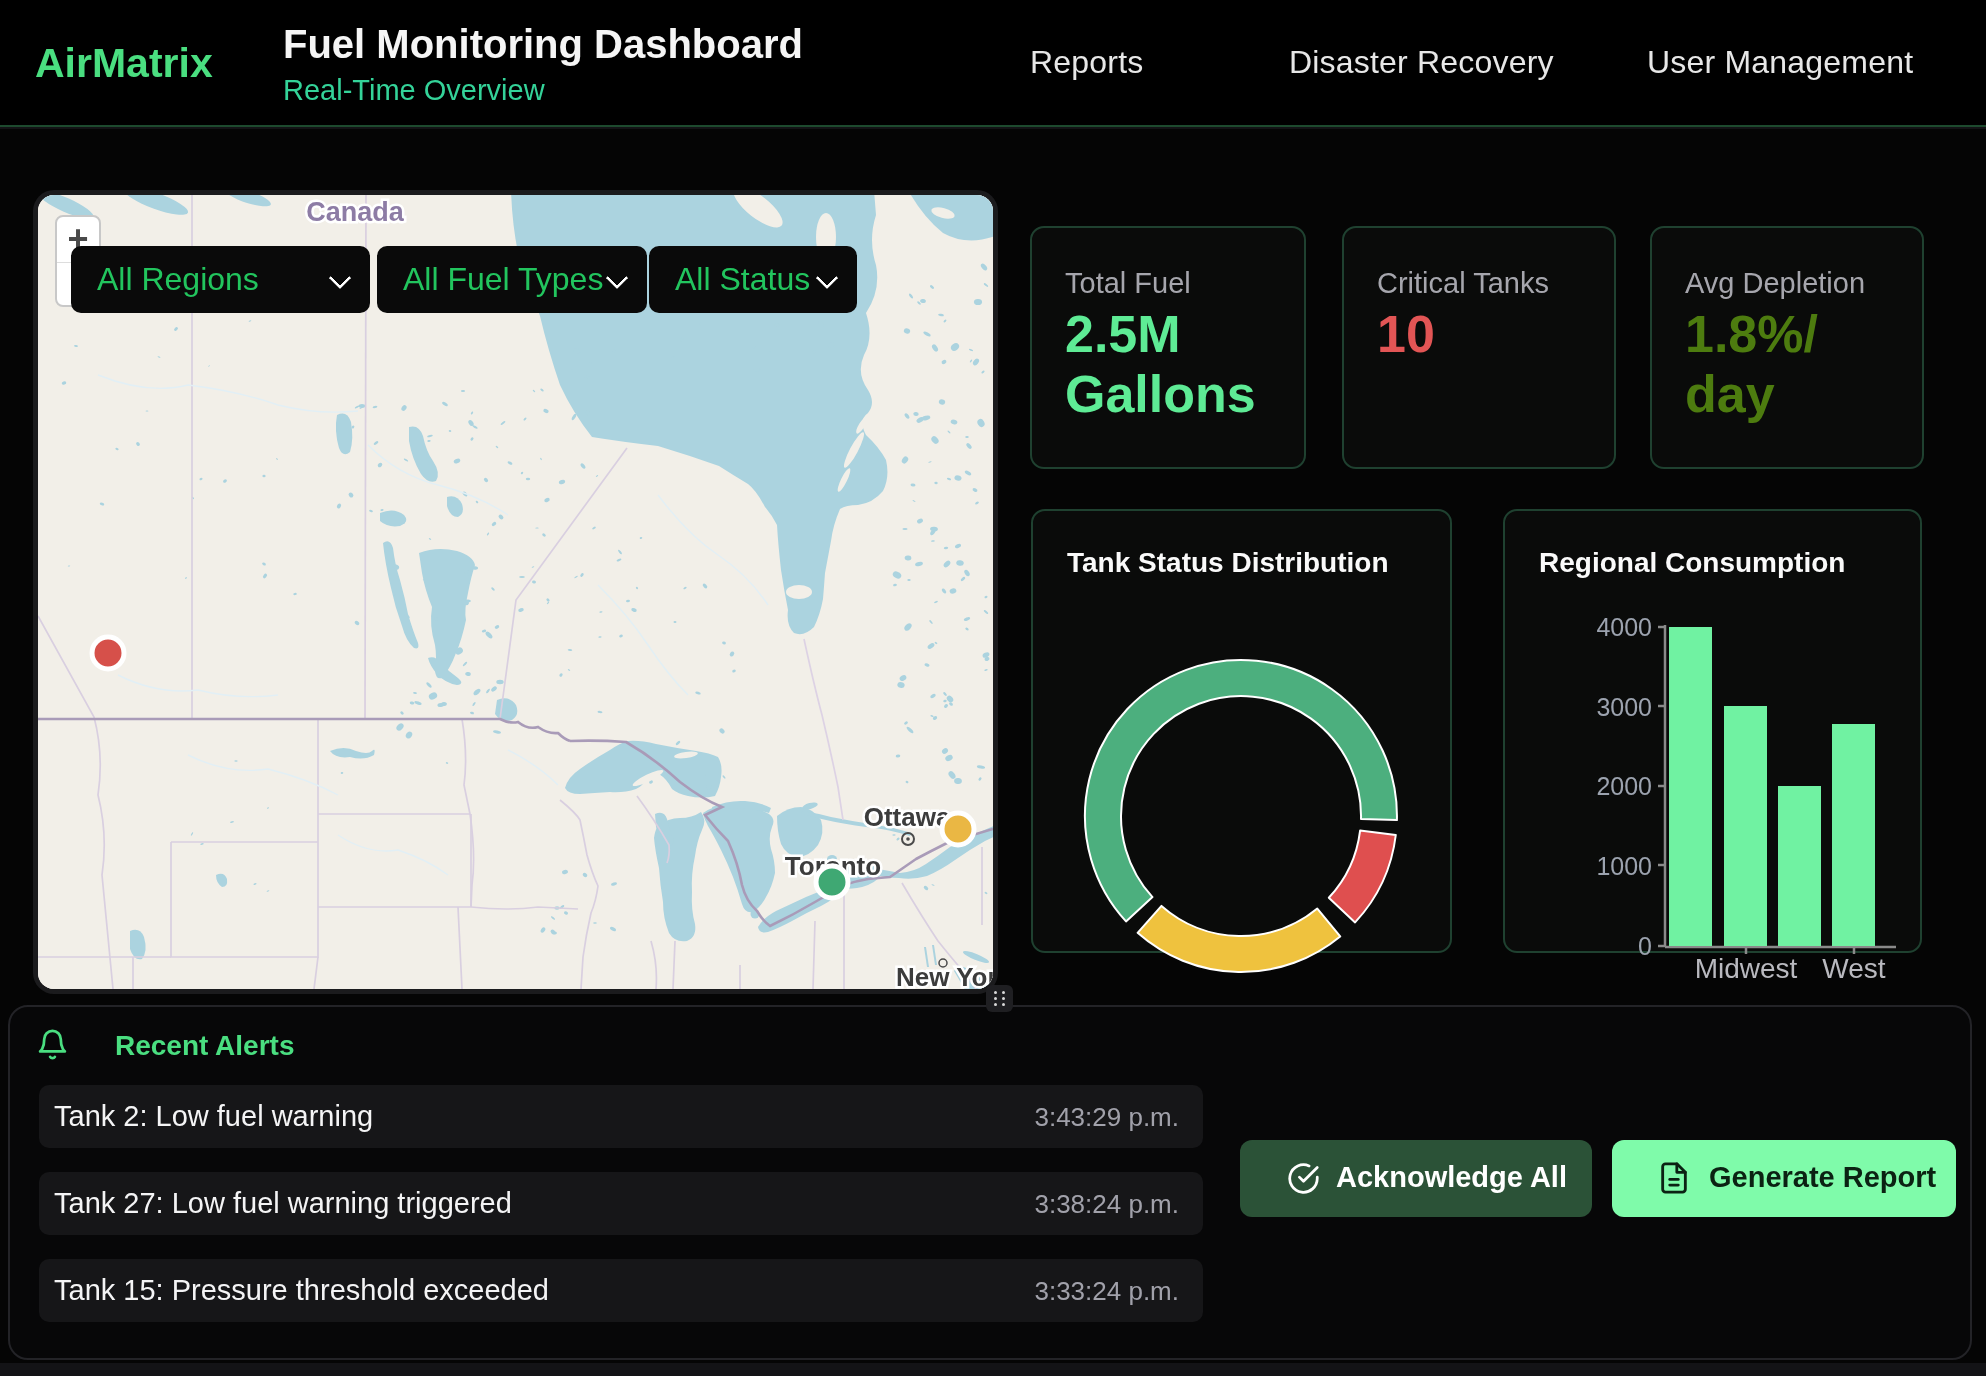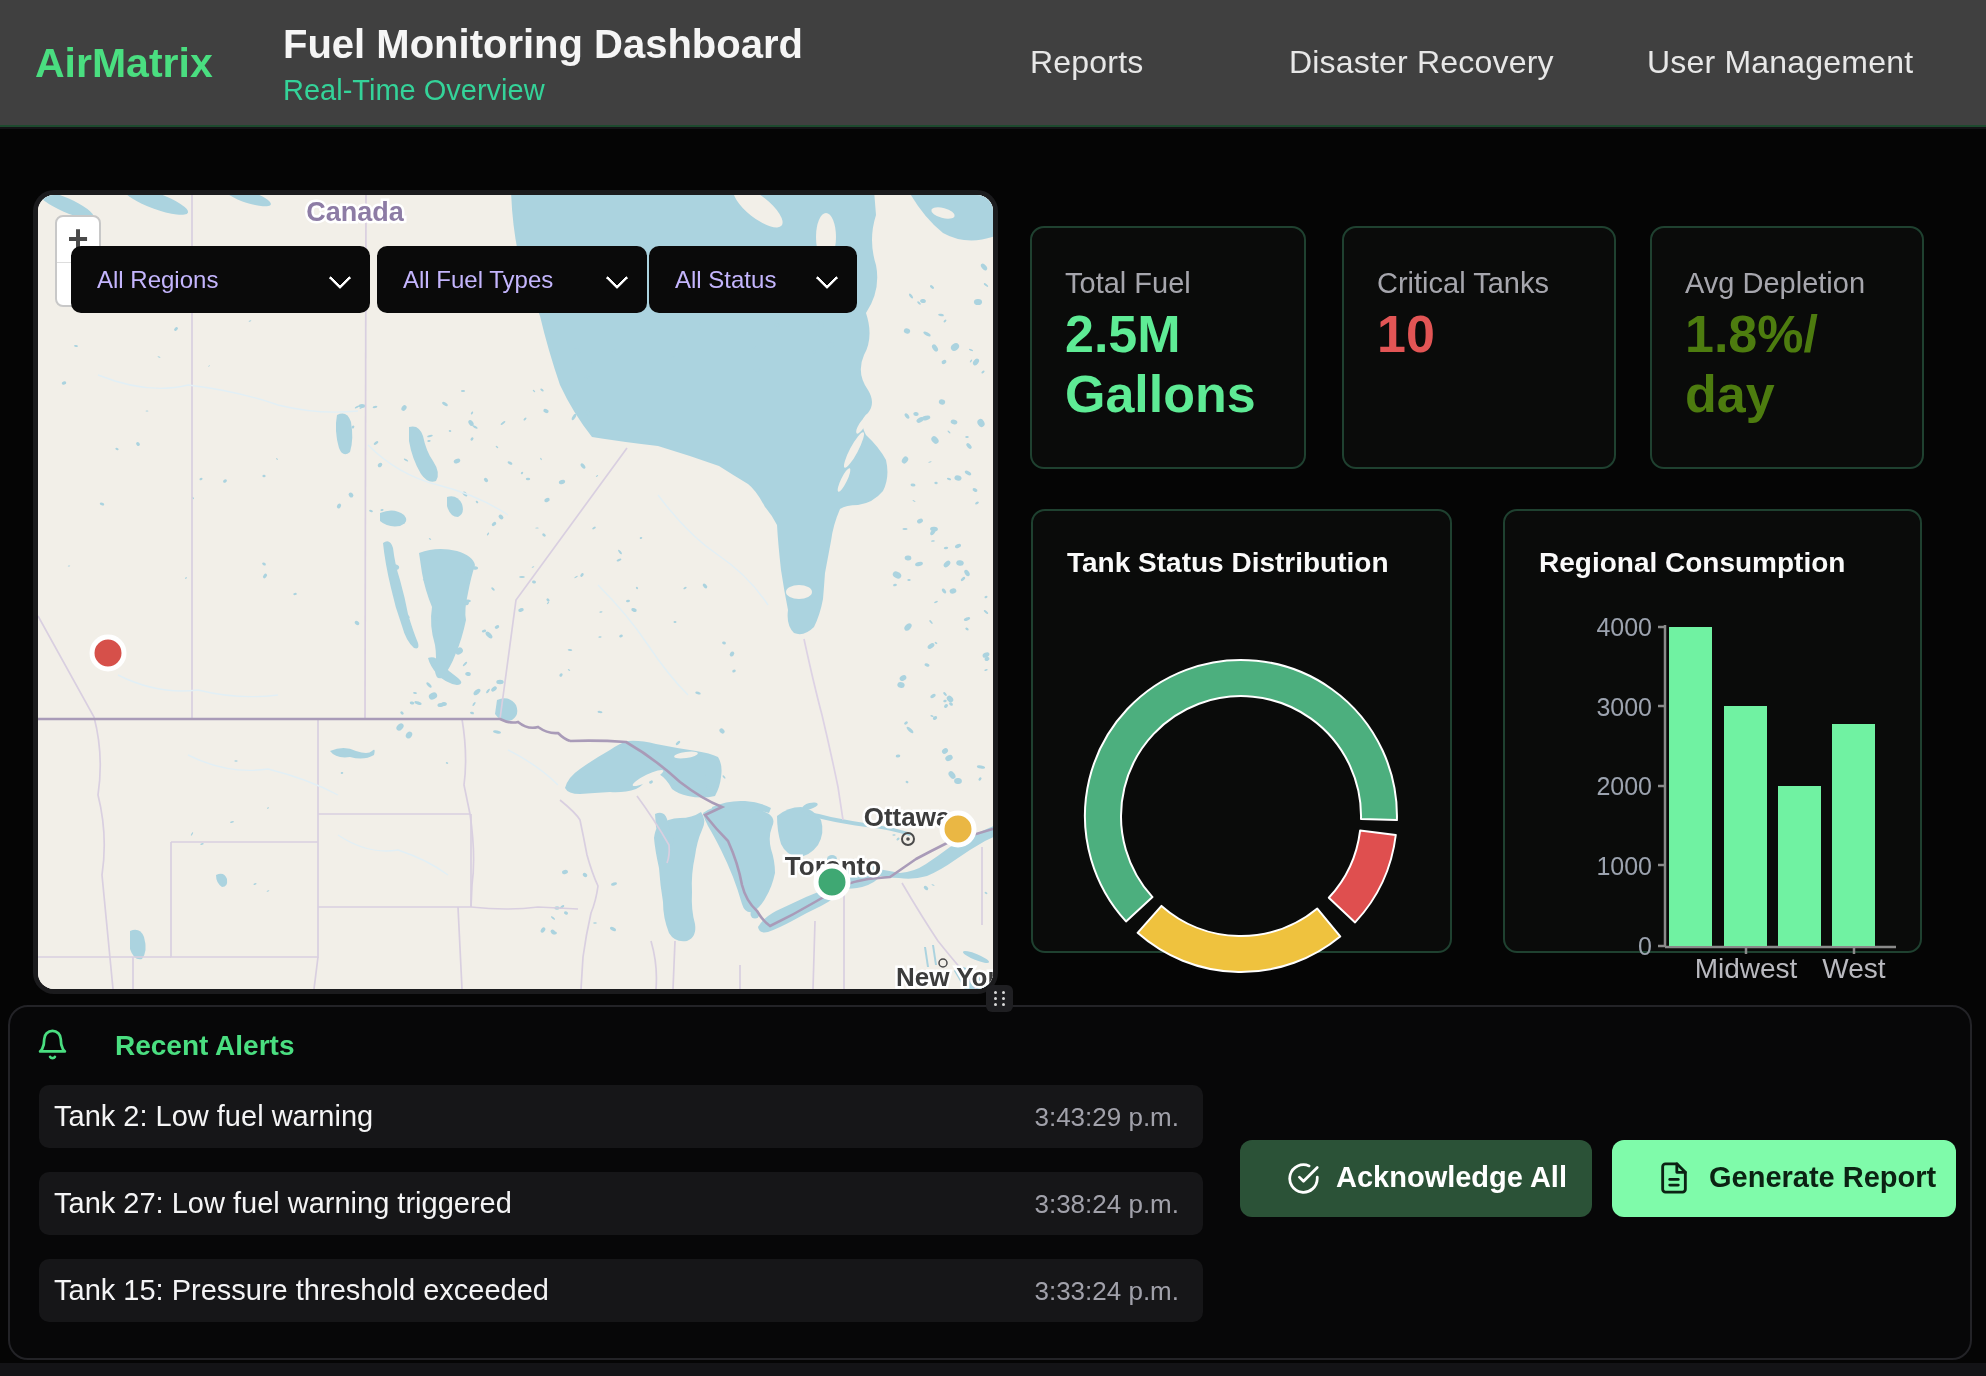--- a/index.html
+++ b/index.html
@@ -1,36 +1,36 @@
 <!DOCTYPE html>
 <html><head>
 <meta charset="utf-8">
 <style>
   * { margin:0; padding:0; box-sizing:border-box; }
   html,body { width:1986px; height:1376px; background:#131316; overflow:hidden; }
   body { font-family:"Liberation Sans", sans-serif; position:relative; }
   .page { position:absolute; left:0; top:0; width:1986px; height:1376px; }
 
   
-  .header { position:absolute; left:0; top:0; width:1986px; height:127px; background:#404040; border-bottom:2px solid #1d4a2e; }
+  .header { position:absolute; left:0; top:0; width:1986px; height:127px; background:#000000; border-bottom:2px solid #1d4a2e; }
   .logo { position:absolute; left:35px; top:40px; font-size:41px; font-weight:700; color:#4ade80; letter-spacing:0; }
   .htitle { position:absolute; left:283px; top:22px; font-size:40px; font-weight:700; color:#f5f5f5; }
   .hsub { position:absolute; left:283px; top:74px; font-size:29px; font-weight:500; color:#34d399; }
   .nav { position:absolute; top:44px; font-size:32px; color:#e7e7e7; letter-spacing:0.2px; }
 
   
   .main { position:absolute; left:0; top:129px; width:1986px; height:1234px; background:#050505; }
 
   .mapcard { position:absolute; left:38px; top:66px; width:955px; height:794px; border-radius:16px; overflow:hidden; background:#f2efe8; box-shadow:0 0 0 5px #1b1b1d; }
   .mapsvg { position:absolute; left:0; top:0; }
 
   .zoomctl { position:absolute; left:17px; top:20px; width:46px; height:92px; background:#fff; border-radius:8px; border:2px solid #c8c8c8; }
   .zoomctl .plus { position:absolute; left:0; top:0; width:100%; height:46px; color:#4a4a4a; font-size:36px; font-weight:700; text-align:center; line-height:44px; border-bottom:1px solid #ddd;}
 
-  .drop { position:absolute; top:51px; height:67px; background:#0a0a0a; border-radius:10px; color:#c4b5fd; font-size:24px; font-weight:500; line-height:67px; }
+  .drop { position:absolute; top:51px; height:67px; background:#0a0a0a; border-radius:10px; color:#22c55e; font-size:32px; font-weight:500; line-height:67px; }
   .drop .lab { position:absolute; left:26px; }
   .drop .chev { position:absolute; right:22px; top:24px; width:16px; height:16px; border-right:3px solid #fff; border-bottom:3px solid #fff; transform:rotate(45deg); border-radius:1px; }
 
   .handle { position:absolute; left:986px; top:985px; width:27px; height:27px; background:#1f1f22; border-radius:6px; }
   .handle i { position:absolute; width:3px; height:3px; background:#d9d9d9; border-radius:50%; }
 
   
   .stat { position:absolute; top:97px; height:243px; background:#0a0b0a; border:2px solid #1f4130; border-radius:14px; }
   .stat .lb { position:absolute; left:33px; top:39px; font-size:29px; font-weight:500; color:#a6a6ad; }
   .stat .vl { position:absolute; left:33px; top:76px; font-size:52px; font-weight:700; line-height:60px; }

